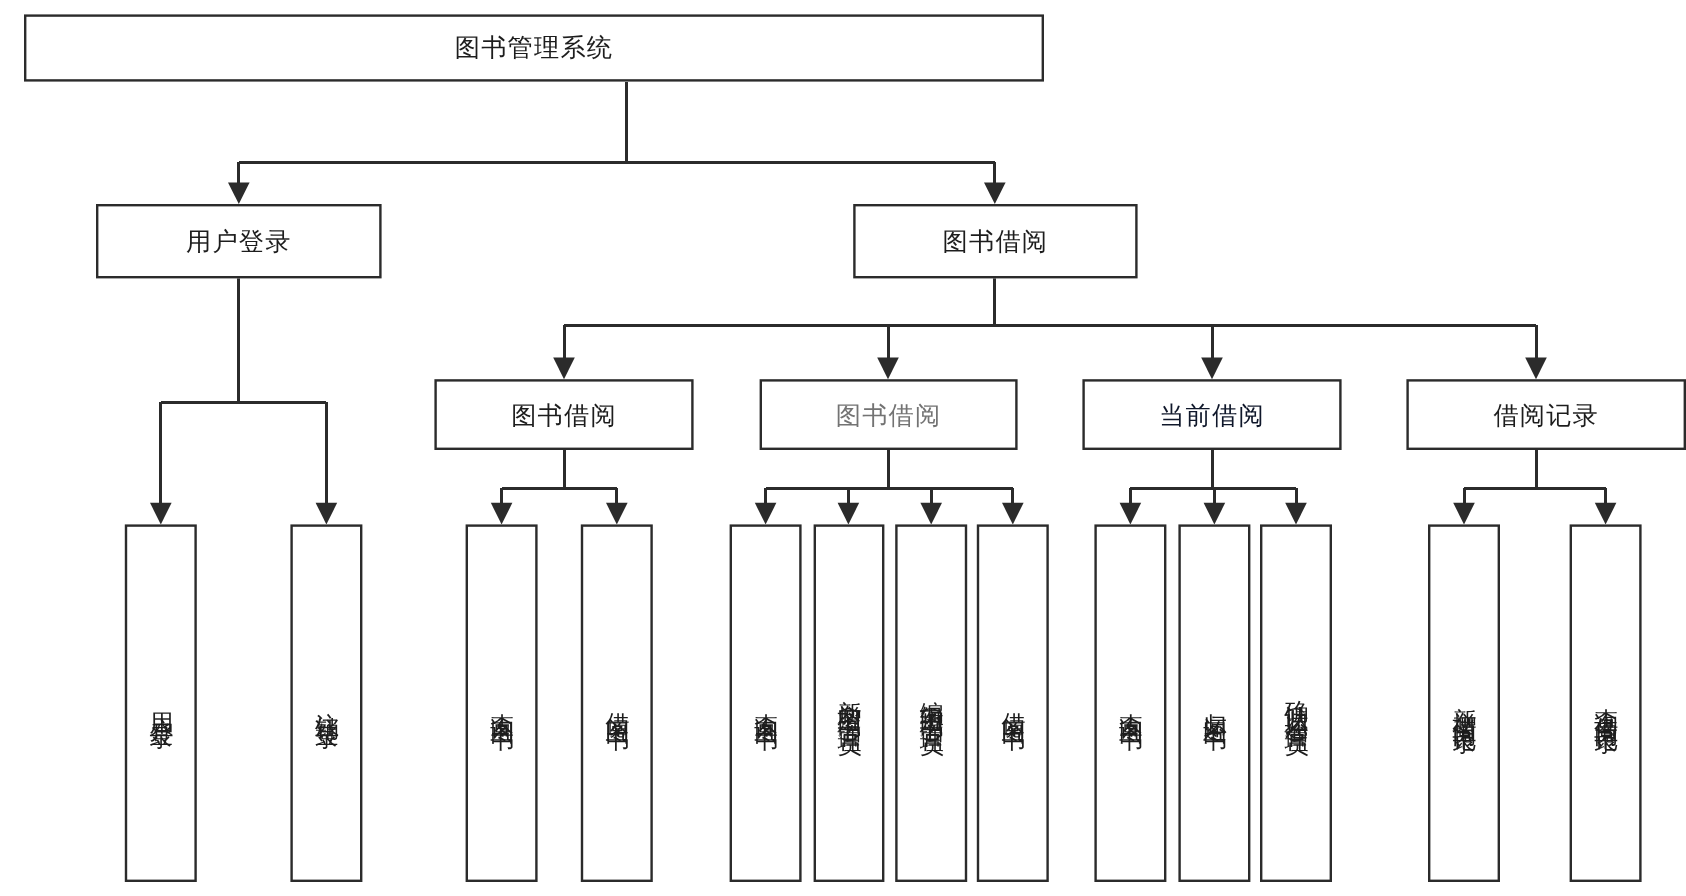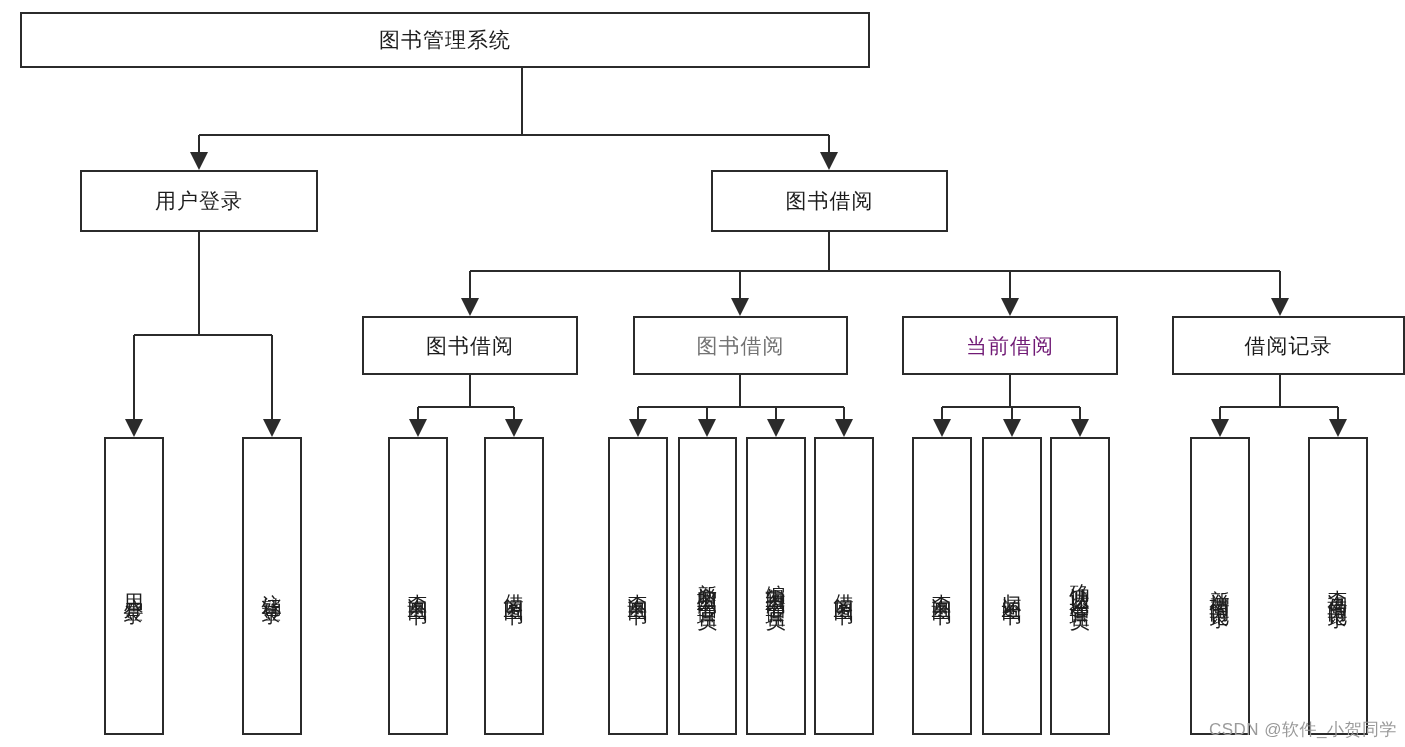--- a/index.html
+++ b/index.html
@@ -134,21 +134,21 @@
       </g>
     </svg>
 
   <div class="node h" style="left: 20px; top: 12px; width: 850px; height: 56px; border-color: rgb(43, 43, 43); background: rgb(255, 255, 255); color: rgb(29, 29, 29);">图书管理系统</div>
 
   <div class="node h" style="left: 80px; top: 170px; width: 238px; height: 62px; border-color: rgb(43, 43, 43); background: rgb(255, 255, 255); color: rgb(29, 29, 29);">用户登录</div>
   <div class="node h" style="left: 711px; top: 170px; width: 237px; height: 62px; border-color: rgb(43, 43, 43); background: rgb(255, 255, 255); color: rgb(29, 29, 29);">图书借阅</div>
 
   <div class="node h" style="left: 362px; top: 316px; width: 216px; height: 59px; border-color: rgb(43, 43, 43); background: rgb(255, 255, 255); color: rgb(29, 29, 29);">图书借阅</div>
   <div class="node h" style="left: 633px; top: 316px; width: 215px; height: 59px; border-color: rgb(43, 43, 43); background: rgb(255, 255, 255); color: #737373;">图书借阅</div>
-  <div class="node h" style="left: 902px; top: 316px; width: 216px; height: 59px; border-color: rgb(43, 43, 43); background: rgb(255, 255, 255); color: #701a75;">当前借阅</div>
+  <div class="node h" style="left: 902px; top: 316px; width: 216px; height: 59px; border-color: rgb(43, 43, 43); background: rgb(255, 255, 255); color: #0f172a;">当前借阅</div>
   <div class="node h" style="left: 1172px; top: 316px; width: 233px; height: 59px; border-color: rgb(43, 43, 43); background: rgb(255, 255, 255); color: rgb(29, 29, 29);">借阅记录</div>
 
   <div class="node v" style="left: 104px; top: 437px; width: 60px; height: 298px; border-color: rgb(43, 43, 43); background: rgb(255, 255, 255); color: rgb(29, 29, 29);">
     <span class="vtext">用户登录</span>
     </div>
   <div class="node v" style="left: 242px; top: 437px; width: 60px; height: 298px; border-color: rgb(43, 43, 43); background: rgb(255, 255, 255); color: rgb(29, 29, 29);">
     <span class="vtext">注销登录</span>
     </div>
   <div class="node v" style="left: 388px; top: 437px; width: 60px; height: 298px; border-color: rgb(43, 43, 43); background: rgb(255, 255, 255); color: rgb(29, 29, 29);">
     <span class="vtext">查询图书</span>
@@ -177,14 +177,13 @@
   <div class="node v" style="left: 1050px; top: 437px; width: 60px; height: 298px; border-color: rgb(43, 43, 43); background: rgb(255, 255, 255); color: rgb(29, 29, 29);">
     <span class="vtext">确认归还（管理员）</span>
     </div>
   <div class="node v" style="left: 1190px; top: 437px; width: 60px; height: 298px; border-color: rgb(43, 43, 43); background: rgb(255, 255, 255); color: rgb(29, 29, 29);">
     <span class="vtext">新增借阅记录</span>
     </div>
   <div class="node v" style="left: 1308px; top: 437px; width: 60px; height: 298px; border-color: rgb(43, 43, 43); background: rgb(255, 255, 255); color: rgb(29, 29, 29);">
     <span class="vtext">查询借阅记录</span>
     </div>
 
-  <div id="watermark">CSDN @软件_小贺同学</div>
 </div>
 
 </body></html>

